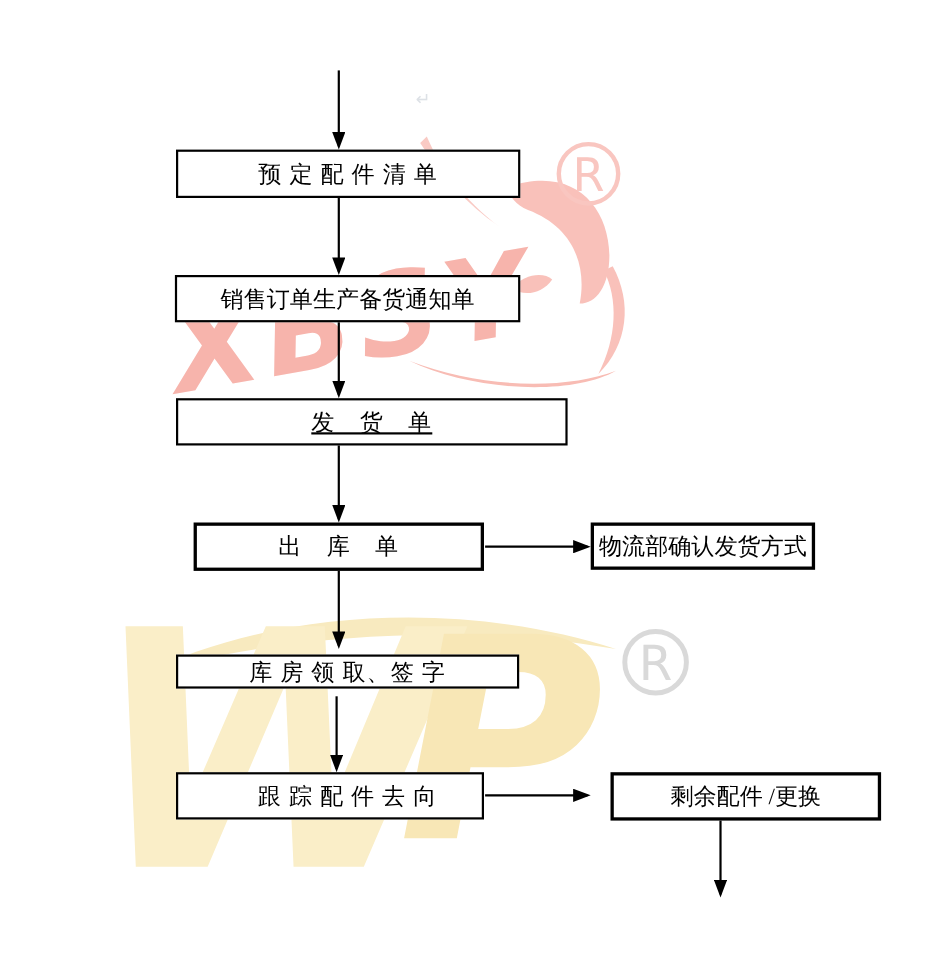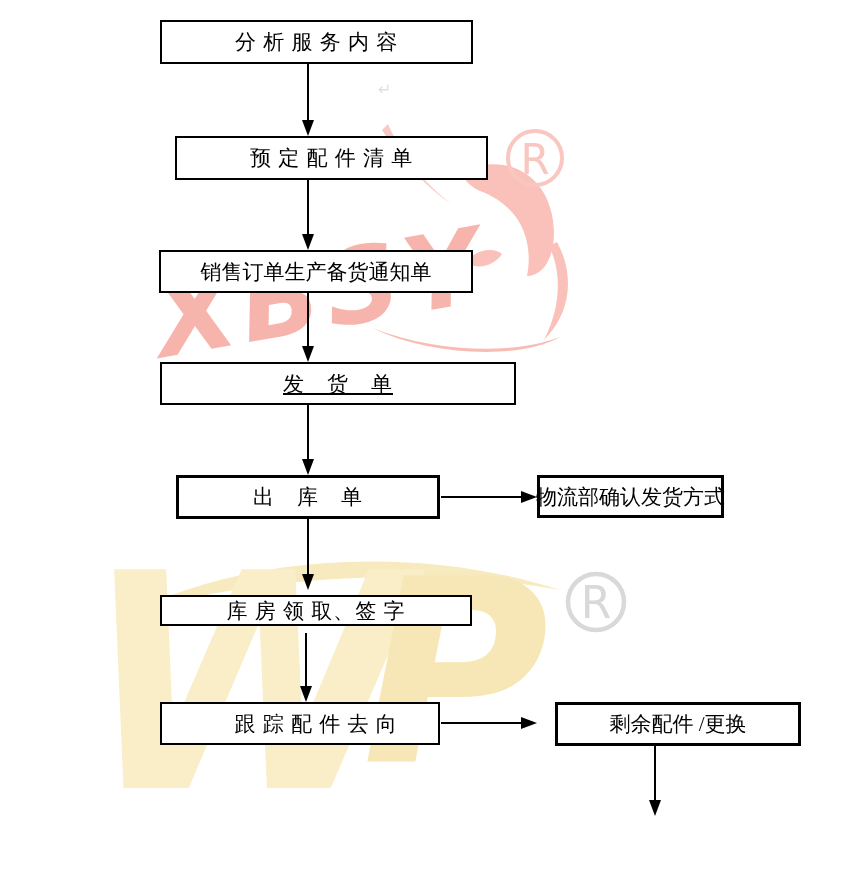--- a/index.html
+++ b/index.html
@@ -11,25 +11,25 @@
   .wm{z-index:1;}
   .arrows{z-index:3;}
   .node{
     position:absolute;z-index:2;box-sizing:border-box;
     background:#ffffff;border:2px solid #000;
     display:flex;align-items:center;justify-content:center;
     font-size:21px;color:#000;white-space:pre;letter-spacing:1px;
   }
   .thick{border-width:3px;}
   .n1{left:160px;top:20px;width:313px;height:44px;}
-  .n2{left:160px;top:136px;width:313px;height:44px;margin-left:15px;}
+  .n2{left:160px;top:136px;width:313px;height:44px;}
   .n3{left:159px;top:250px;width:314px;height:43px;letter-spacing:0;}
   .n4{left:160px;top:362px;width:356px;height:43px;text-decoration:underline;}
   .n5{left:176px;top:475px;width:264px;height:44px;}
-  .n6{left:537px;top:475px;width:187px;height:43px;letter-spacing:0;}
+  .n6{left:537px;top:475px;width:204px;height:43px;letter-spacing:0;}
   .n7{left:160px;top:595px;width:312px;height:31px;}
   .n8{left:160px;top:702px;width:280px;height:43px;padding-left:32px;}
   .n9{left:555px;top:702px;width:246px;height:44px;letter-spacing:0;}
   .n10{left:537px;top:816px;width:246px;height:44px;}
   .wm-text{font-family:"DejaVu Sans","Liberation Sans",sans-serif;font-weight:bold;font-style:italic;}
   .reg-text{font-family:"DejaVu Sans","Liberation Sans",sans-serif;}
   .retmark{position:absolute;left:378px;top:80px;z-index:1;font-size:16px;color:#dde1e6;
     font-family:"DejaVu Sans","Liberation Sans",sans-serif;}
 </style>
 </head>
@@ -53,21 +53,20 @@
     <path d="M 557 242 C 575 275 571 313 544 340 C 561 307 562 272 549 246 Z" fill="#f9c1ba"></path>
     <path d="M 372 328 C 440 354 515 354 560 337 C 520 360 430 356 372 328 Z" fill="#f8bcb4"></path>
     <path d="M 466 262 C 476 249 494 247 502 254 C 493 267 476 270 466 262 Z" fill="#f9c1ba"></path>
     <path d="M 388 124 C 400 152 422 182 454 206 C 424 186 400 158 382 130 Z" fill="#f9cac4"></path>
     <circle cx="535" cy="158" r="27" fill="none" stroke="#f9c6c0" stroke-width="4"></circle>
     <text class="reg-text" x="535" y="174" font-size="42" fill="#f9c6c0" text-anchor="middle">R</text>
   </svg>
 
   <span class="retmark">↵</span>
 
-  <div class="node n1">分 析 服 务 内 容</div>
   <div class="node n2">预 定 配 件 清 单</div>
   <div class="node n3">销售订单生产备货通知单</div>
   <div class="node n4">发　货　单</div>
   <div class="node n5 thick">出　库　单</div>
   <div class="node n6 thick">物流部确认发货方式</div>
   <div class="node n7">库 房 领 取、签 字</div>
   <div class="node n8">跟 踪 配 件 去 向</div>
   <div class="node n9 thick">剩余配件 /更换</div>
 
   <svg class="layer arrows" width="850" height="889" viewBox="0 0 850 889">

